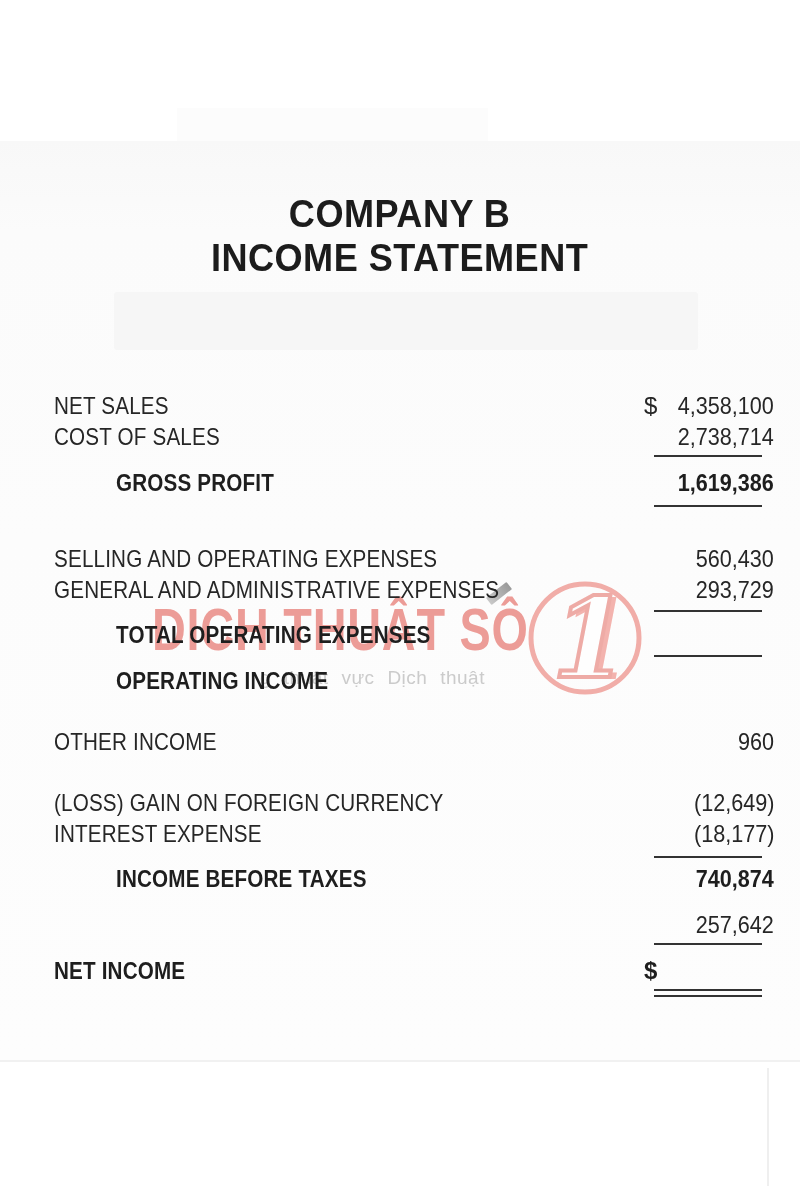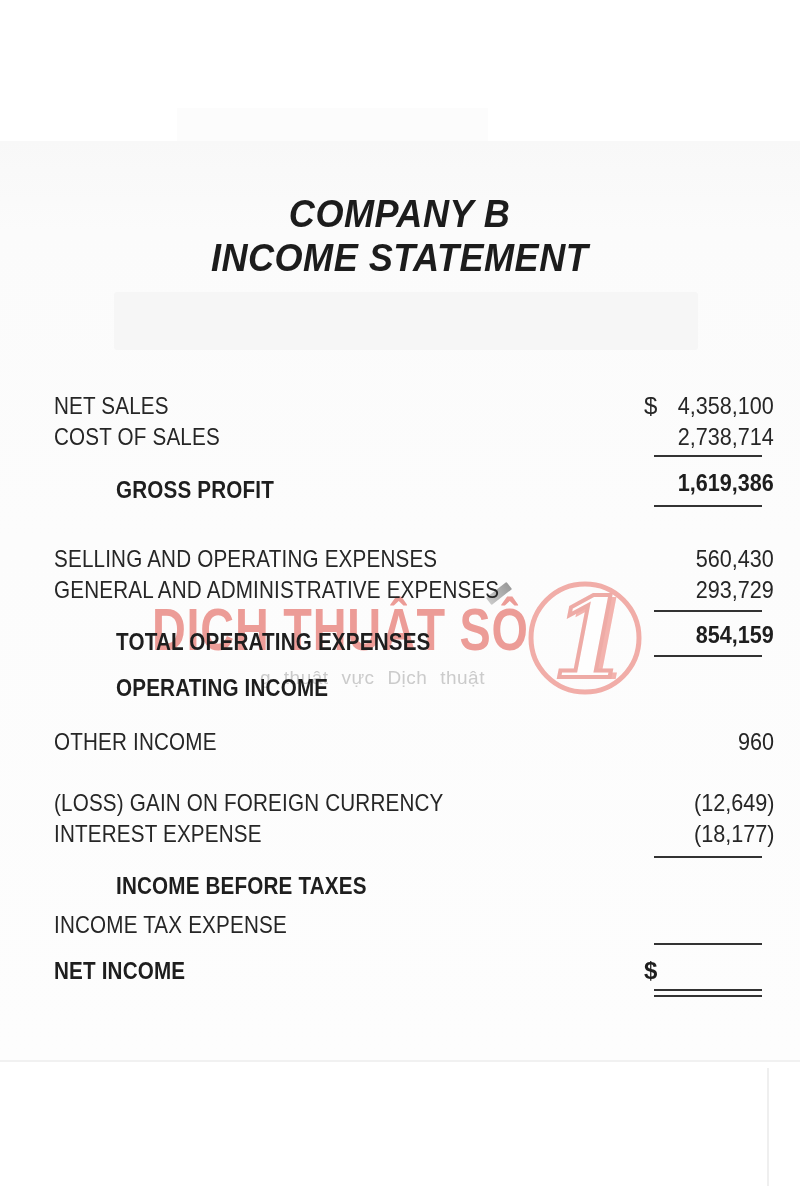--- a/index.html
+++ b/index.html
@@ -13,29 +13,29 @@
   .tab-shape{position:absolute;left:177px;top:108px;width:311px;height:33px;background:#fcfcfc;}
   .page-band{
     position:absolute;left:0;top:141px;width:800px;height:919px;
     background:linear-gradient(180deg,#f8f8f8 0px,#fbfbfb 90px,#fcfcfc 400px,#fdfdfd 100%);
     border-bottom:2px solid #f1f1f1;
   }
   .title-shade{position:absolute;left:114px;top:292px;width:584px;height:58px;background:#f6f6f6;border-radius:3px;}
   .edge-vline{position:absolute;left:767px;top:1068px;width:2px;height:118px;background:#efefef;}
 
   
-  .title-block{position:absolute;left:0;top:192px;width:800px;text-align:center;z-index:2;font-style:italic;}
+  .title-block{position:absolute;left:0;top:192px;width:800px;text-align:center;z-index:2;}
   .title-line{font-size:38px;line-height:44px;font-weight:700;color:#1c1c1c;letter-spacing:0.5px;}
   .cond-c{display:inline-block;transform:scaleX(0.95);transform-origin:50% 50%;white-space:nowrap;}
 
   
   .statement{position:absolute;left:0;top:0;width:800px;height:1200px;z-index:2;}
   .row{position:absolute;left:12px;width:800px;height:22px;font-size:24px;line-height:22px;}
   .lbl{position:absolute;left:42px;top:0;}
-  .lbl.indent{left:104px;margin-top:7px;}
+  .lbl.indent{left:104px;}
   .row.bold{font-weight:700;color:#1e1e1e;}
   .cond{display:inline-block;transform:scaleX(0.86);transform-origin:0 50%;white-space:nowrap;letter-spacing:0.2px;}
   .usd{position:absolute;left:632px;top:0;}
   .val{position:absolute;left:560px;top:0;width:202px;text-align:right;text-decoration:underline;}
   .cond-r{display:inline-block;transform:scaleX(0.9);transform-origin:100% 50%;white-space:nowrap;}
   .rule{position:absolute;left:654px;width:108px;height:2px;background:#333333;}
 
   
   .watermark{position:absolute;left:0;top:0;width:800px;height:1060px;z-index:1;}
   .wm-text{
@@ -110,21 +110,20 @@
 
   <div class="row" style="top:579px">
     <span class="lbl"><span class="cond">GENERAL AND ADMINISTRATIVE EXPENSES</span></span>
     <div class="val"><span class="cond-r">293,729</span></div>
   </div>
 
   <div class="rule" style="top:610px"></div>
 
   <div class="row bold" style="top:624px">
     <span class="lbl indent"><span class="cond">TOTAL OPERATING EXPENSES</span></span>
-    <div class="val"><span class="cond-r">854,159</span></div>
   </div>
 
   <div class="rule" style="top:655px"></div>
 
   <div class="row bold" style="top:670px">
     <span class="lbl indent"><span class="cond">OPERATING INCOME</span></span>
   </div>
 
   <div class="row" style="top:731px">
     <span class="lbl"><span class="cond">OTHER INCOME</span></span>
@@ -139,24 +138,25 @@
 
   <div class="row" style="top:823px">
     <span class="lbl"><span class="cond">INTEREST EXPENSE</span></span>
     <div class="val"><span class="cond-r">(18,177)</span></div>
   </div>
 
   <div class="rule" style="top:856px"></div>
 
   <div class="row bold" style="top:868px">
     <span class="lbl indent"><span class="cond">INCOME BEFORE TAXES</span></span>
+    <div class="val"><span class="cond-r">740,874</span></div>
   </div>
 
   <div class="row" style="top:914px">
-    <span class="lbl"><span class="cond">INCOME TAX EXPENSE</span></span>
+    <div class="val"><span class="cond-r">257,642</span></div>
   </div>
 
   <div class="rule" style="top:943px"></div>
 
   <div class="row bold" style="top:960px">
     <span class="lbl"><span class="cond">NET INCOME</span></span>
     <span class="usd">$</span>
   </div>
 
   <div class="rule" style="top:989px"></div>

